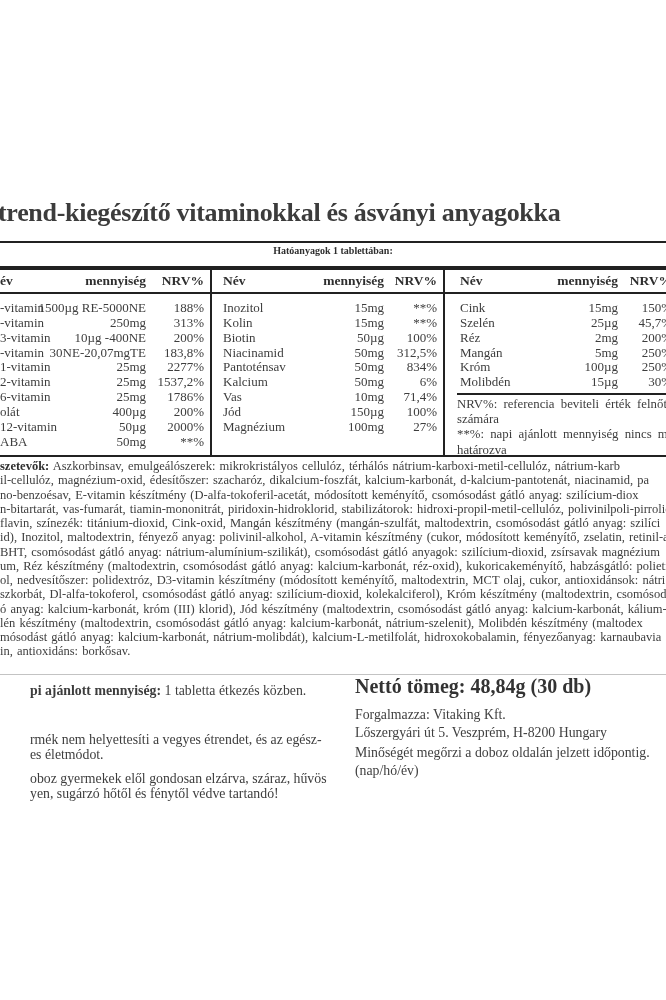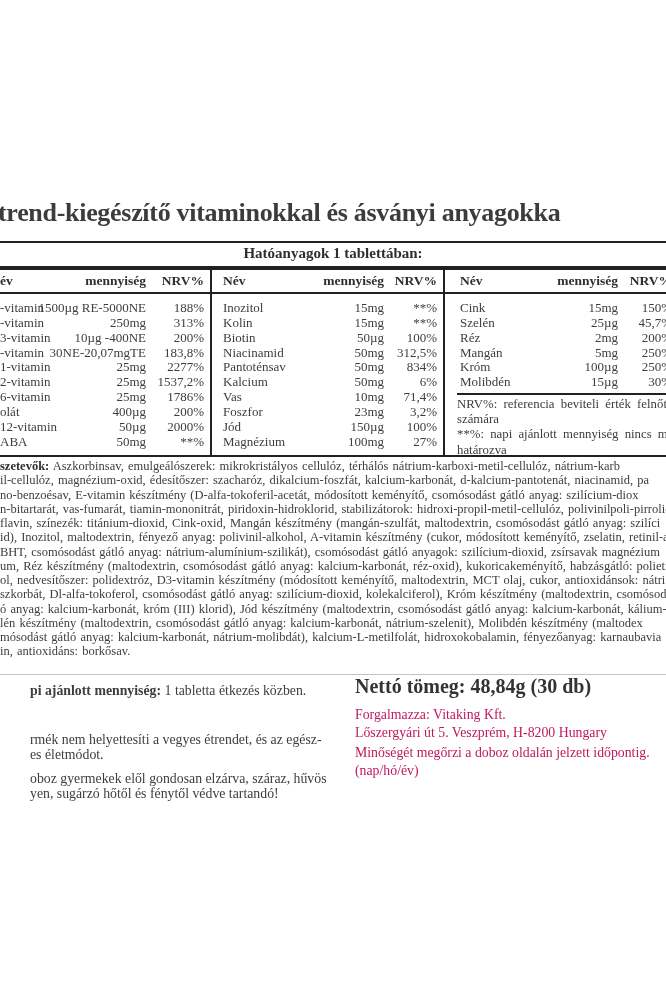--- a/index.html
+++ b/index.html
@@ -15,21 +15,21 @@
   .hr-thin1{top:241px;height:2px;}
   .hr-thick{top:266px;height:4px;}
   .hr-head{top:292px;height:2px;}
   .hr-bottom{top:455px;height:2px;}
   .hr-gray{top:674px;height:1px;background:#c3c3c3;}
   .vline{top:266px;height:191px;width:2px;background:#212121;}
   .vline1{left:210px;}
   .vline2{left:443px;}
   .g3sep{top:393px;left:457px;width:209px;height:2px;background:#212121;}
   
-  .caption{top:245px;left:0;width:666px;text-align:center;font-weight:bold;font-size:15px;color:#2e2e2e;}
+  .caption{top:245px;left:0;width:666px;text-align:center;font-weight:bold;font-size:10px;color:#2e2e2e;}
   
   .grp{position:absolute;}
   .g1{left:0;width:211px;}
   .g2{left:223px;width:221px;}
   .g3{left:460px;width:206px;}
   .hdrrow,.trow{position:relative;height:14.85px;font-size:13px;line-height:14.85px;white-space:nowrap;}
   .hdrrow{font-weight:bold;font-size:13.5px;color:#2e2e2e;}
   .tn{position:absolute;left:0;}
   .g1 .tq{position:absolute;right:65px;}
   .g1 .tv{position:absolute;right:7px;}
@@ -48,21 +48,21 @@
   .ingredients b{color:#2e2e2e;}
   
   .usage-line{left:0;font-size:13.8px;white-space:nowrap;color:#3d3d3d;padding-left:30px;}
   .u1{top:683px;}
   .u2{top:708px;}
   .u3a{top:732px;}
   .u3b{top:747px;}
   .u4a{top:771px;}
   .u4b{top:786px;}
   
-  .dist{left:355px;font-size:13.8px;white-space:nowrap;color:#be185d;}
+  .dist{left:355px;font-size:13.8px;white-space:nowrap;color:#404040;}
   .net{top:675px;font-size:20px;font-weight:bold;color:#333333;}
   .d1{top:707px;}
   .d2{top:725px;}
   .d3{top:745px;}
   .d4{top:763px;}
   .d5{top:783px;font-style:italic;}
 </style>
 </head>
 <body>
 
@@ -178,25 +178,20 @@
       </div>
     <div class="trow">
         <span class="tn">Kalcium</span>
         <span class="tq">50mg</span>
         <span class="tv">6%</span>
       </div>
     <div class="trow">
         <span class="tn">Vas</span>
         <span class="tq">10mg</span>
         <span class="tv">71,4%</span>
-      </div>
-    <div class="trow">
-        <span class="tn">Foszfor</span>
-        <span class="tq">23mg</span>
-        <span class="tv">3,2%</span>
       </div>
     <div class="trow">
         <span class="tn">Jód</span>
         <span class="tq">150µg</span>
         <span class="tv">100%</span>
       </div>
     <div class="trow">
         <span class="tn">Magnézium</span>
         <span class="tq">100mg</span>
         <span class="tv">27%</span>

